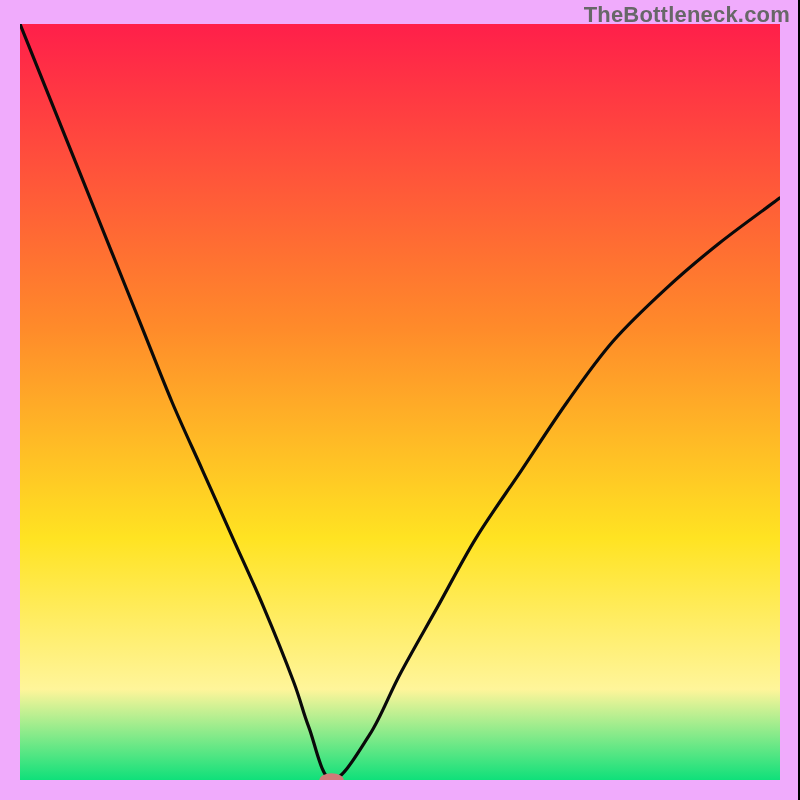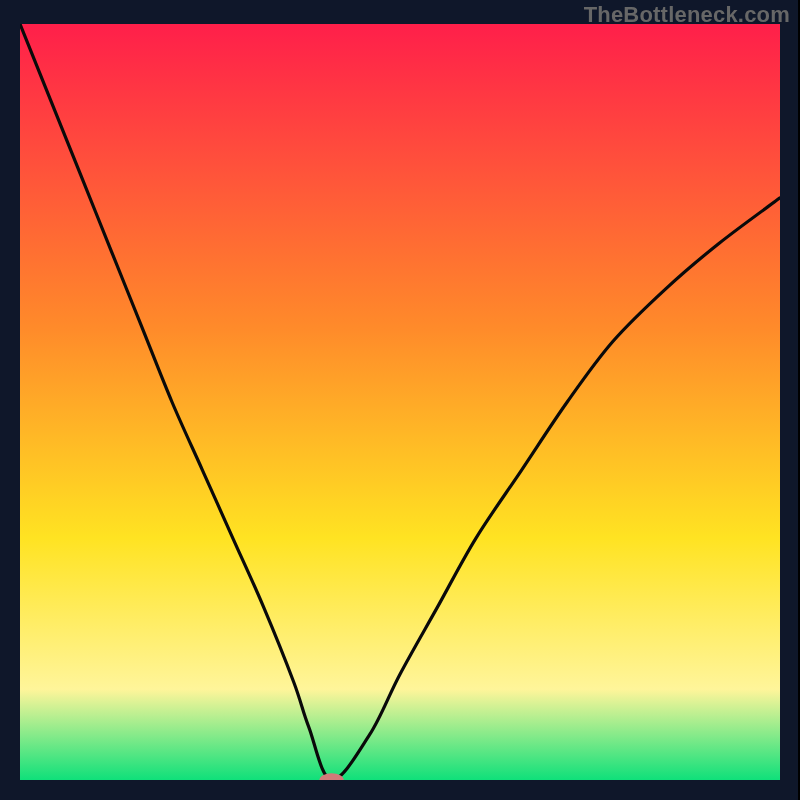--- a/index.html
+++ b/index.html
@@ -8,21 +8,21 @@
     width: 800px;
     height: 800px;
     background: #000;
     overflow: hidden;
     font-family: Arial, Helvetica, sans-serif;
   }
   .outer {
     position: relative;
     width: 798px;
     height: 800px;
-    background: #0f172a;
+    background: #f0abfc;
   }
   .watermark {
     position: absolute;
     top: 2px;
     right: 8px;
     color: #676767;
     font-size: 22px;
     font-weight: 600;
     letter-spacing: 0.2px;
     z-index: 10;

